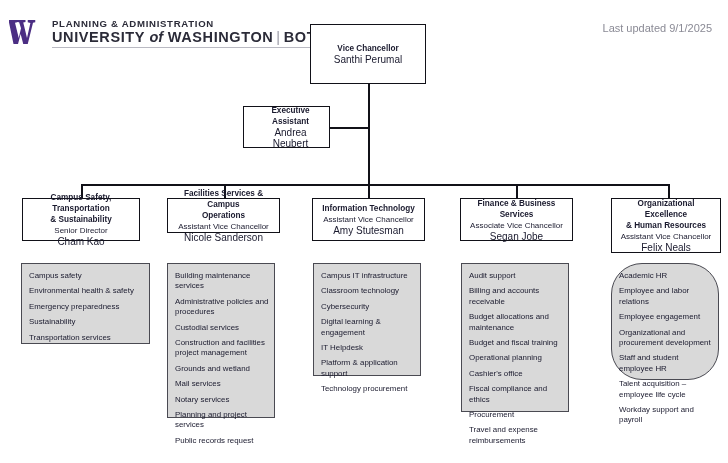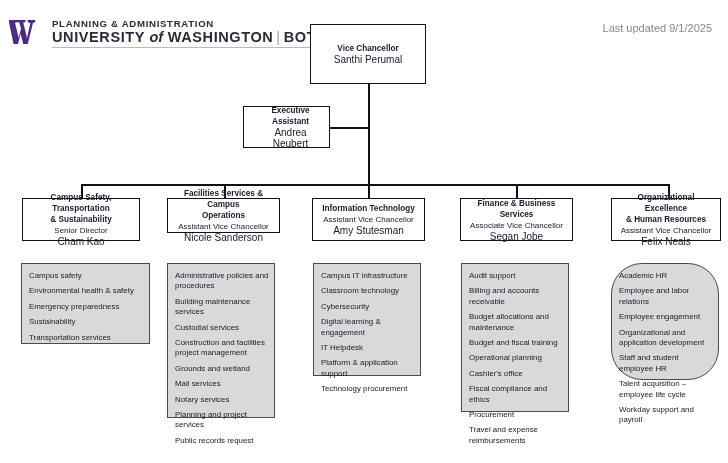--- a/index.html
+++ b/index.html
@@ -177,22 +177,22 @@
   <div class="svc-item">Transportation services</div>
 </div>
 
 <div class="role-box" style="left:167px; top:198px; width:113px; height:35px;">
   <div class="role-title">Facilities Services &amp; Campus</div>
   <div class="role-title">Operations</div>
   <div class="role-sub">Assistant Vice Chancellor</div>
   <div class="role-name">Nicole Sanderson</div>
 </div>
 <div class="svc-box" style="left:167px; top:263px; width:108px; height:155px;">
+  <div class="svc-item">Building maintenance services</div>
   <div class="svc-item">Administrative policies and procedures</div>
-  <div class="svc-item">Building maintenance services</div>
   <div class="svc-item">Custodial services</div>
   <div class="svc-item">Construction and facilities project management</div>
   <div class="svc-item">Grounds and wetland</div>
   <div class="svc-item">Mail services</div>
   <div class="svc-item">Notary services</div>
   <div class="svc-item">Planning and project services</div>
   <div class="svc-item">Public records request</div>
 </div>
 
 <div class="role-box" style="left:312px; top:198px; width:113px; height:43px;">
@@ -220,27 +220,27 @@
   <div class="svc-item">Billing and accounts receivable</div>
   <div class="svc-item">Budget allocations and maintenance</div>
   <div class="svc-item">Budget and fiscal training</div>
   <div class="svc-item">Operational planning</div>
   <div class="svc-item">Cashier's office</div>
   <div class="svc-item">Fiscal compliance and ethics</div>
   <div class="svc-item">Procurement</div>
   <div class="svc-item">Travel and expense reimbursements</div>
 </div>
 
-<div class="role-box" style="left:611px; top:198px; width:110px; height:43px;">
+<div class="role-box" style="left:611px; top:198px; width:110px; height:55px;">
   <div class="role-title">Organizational Excellence</div>
   <div class="role-title">&amp; Human Resources</div>
   <div class="role-sub">Assistant Vice Chancellor</div>
   <div class="role-name">Felix Neals</div>
 </div>
 <div class="svc-box" style="left:611px; top:263px; width:108px; height:117px;border-radius:31px;">
   <div class="svc-item">Academic HR</div>
   <div class="svc-item">Employee and labor relations</div>
   <div class="svc-item">Employee engagement</div>
-  <div class="svc-item">Organizational and application development</div>
+  <div class="svc-item">Organizational and procurement development</div>
   <div class="svc-item">Staff and student employee HR</div>
   <div class="svc-item">Talent acquisition – employee life cycle</div>
   <div class="svc-item">Workday support and payroll</div>
 </div>
 
 </body></html>

